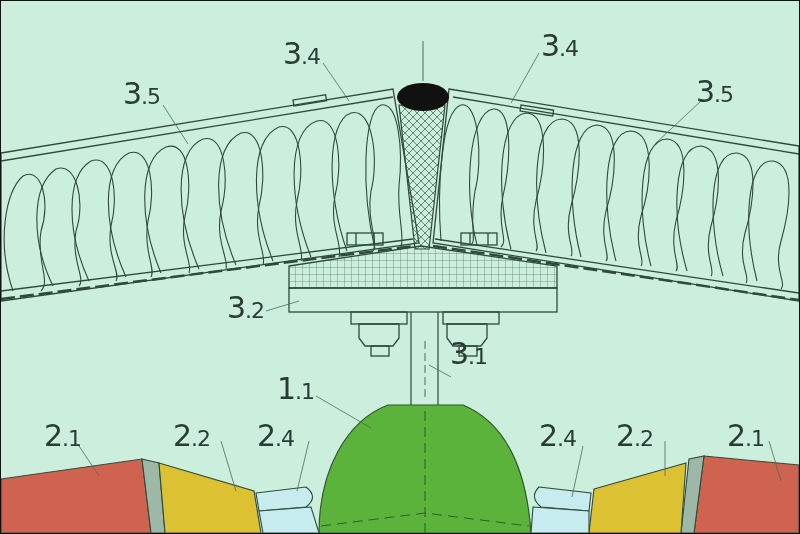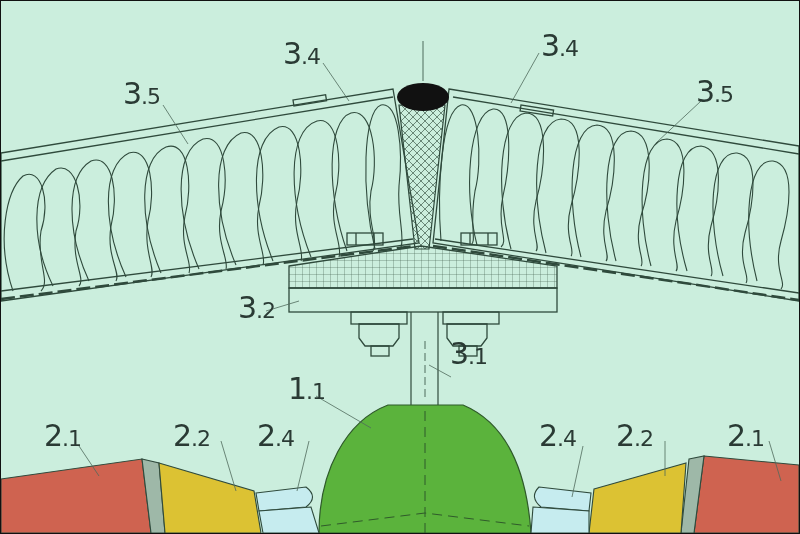--- a/index.html
+++ b/index.html
@@ -131,22 +131,22 @@
     <line x1="582" y1="445" x2="571" y2="496"></line>
     <line x1="664" y1="440" x2="664" y2="475"></line>
     <line x1="768" y1="440" x2="780" y2="480"></line>
   </g>
 </svg>
 
 <div class="lbl" style="left:282px;top:38px"><span>3</span><span class="sub">.4</span></div>
 <div class="lbl" style="left:540px;top:30px"><span>3</span><span class="sub">.4</span></div>
 <div class="lbl" style="left:122px;top:78px"><span>3</span><span class="sub">.5</span></div>
 <div class="lbl" style="left:695px;top:76px"><span>3</span><span class="sub">.5</span></div>
-<div class="lbl" style="left:237px;top:292px"><span>3</span><span class="sub">.2</span></div>
+<div class="lbl" style="left:226px;top:292px"><span>3</span><span class="sub">.2</span></div>
 <div class="lbl" style="left:449px;top:338px"><span>3</span><span class="sub">.1</span></div>
-<div class="lbl" style="left:287px;top:373px"><span>1</span><span class="sub">.1</span></div>
+<div class="lbl" style="left:276px;top:373px"><span>1</span><span class="sub">.1</span></div>
 <div class="lbl" style="left:43px;top:420px"><span>2</span><span class="sub">.1</span></div>
 <div class="lbl" style="left:172px;top:420px"><span>2</span><span class="sub">.2</span></div>
 <div class="lbl" style="left:256px;top:420px"><span>2</span><span class="sub">.4</span></div>
 <div class="lbl" style="left:538px;top:420px"><span>2</span><span class="sub">.4</span></div>
 <div class="lbl" style="left:615px;top:420px"><span>2</span><span class="sub">.2</span></div>
 <div class="lbl" style="left:726px;top:420px"><span>2</span><span class="sub">.1</span></div>
 </div>
 
 </body></html>

